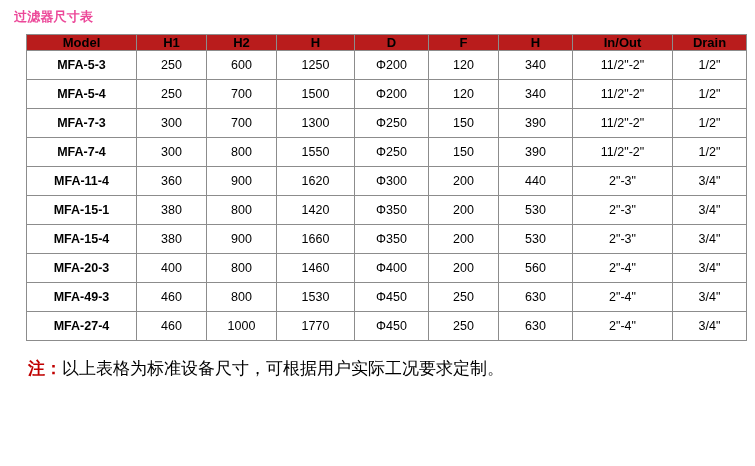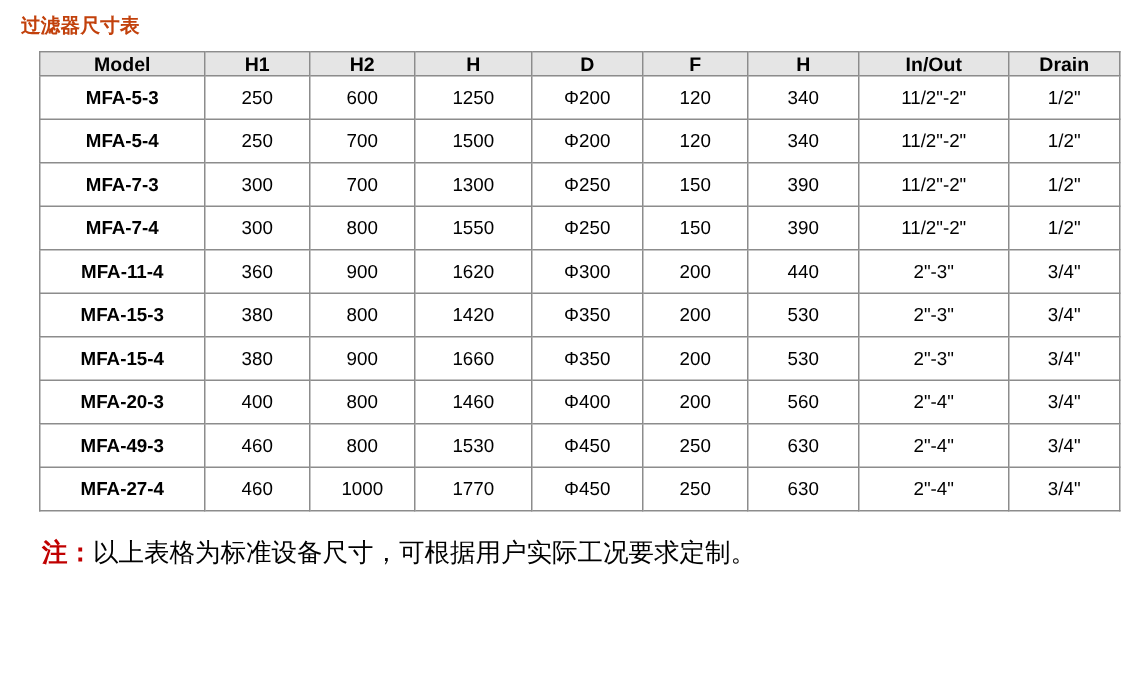--- a/index.html
+++ b/index.html
@@ -17,42 +17,42 @@
   .page {
     position: relative;
     width: 755px;
     height: 466px;
     box-sizing: border-box;
     padding: 8px 10px 0 10px;
   }
   .doc-title {
     font-size: 13px;
     font-weight: bold;
-    color: #c2410c;
+    color: #ec4899;
     margin: 0 0 8px 4px;
     letter-spacing: 0.2px;
   }
   table.dim-table {
     border-collapse: collapse;
     width: 720px;
     margin-left: 16px;
     table-layout: fixed;
   }
   table.dim-table th,
   table.dim-table td {
     border: 1px solid #8c8c8c;
     text-align: center;
     vertical-align: middle;
     font-size: 12.5px;
     height: 29px;
     padding: 0 2px;
     box-sizing: border-box;
   }
   table.dim-table thead th {
-    background: #e5e5e5;
+    background: #b91c1c;
     font-weight: bold;
     font-size: 13px;
     height: 14px;
   }
   table.dim-table tbody td {
     background: #ffffff;
     font-weight: normal;
   }
   table.dim-table tbody td.model-cell {
     font-weight: bold;
@@ -162,21 +162,21 @@
         <td>360</td>
         <td>900</td>
         <td>1620</td>
         <td>Φ300</td>
         <td>200</td>
         <td>440</td>
         <td>2"-3"</td>
         <td>3/4"</td>
       </tr>
       <tr>
-        <td class="model-cell">MFA-15-3</td>
+        <td class="model-cell">MFA-15-1</td>
         <td>380</td>
         <td>800</td>
         <td>1420</td>
         <td>Φ350</td>
         <td>200</td>
         <td>530</td>
         <td>2"-3"</td>
         <td>3/4"</td>
       </tr>
       <tr>

